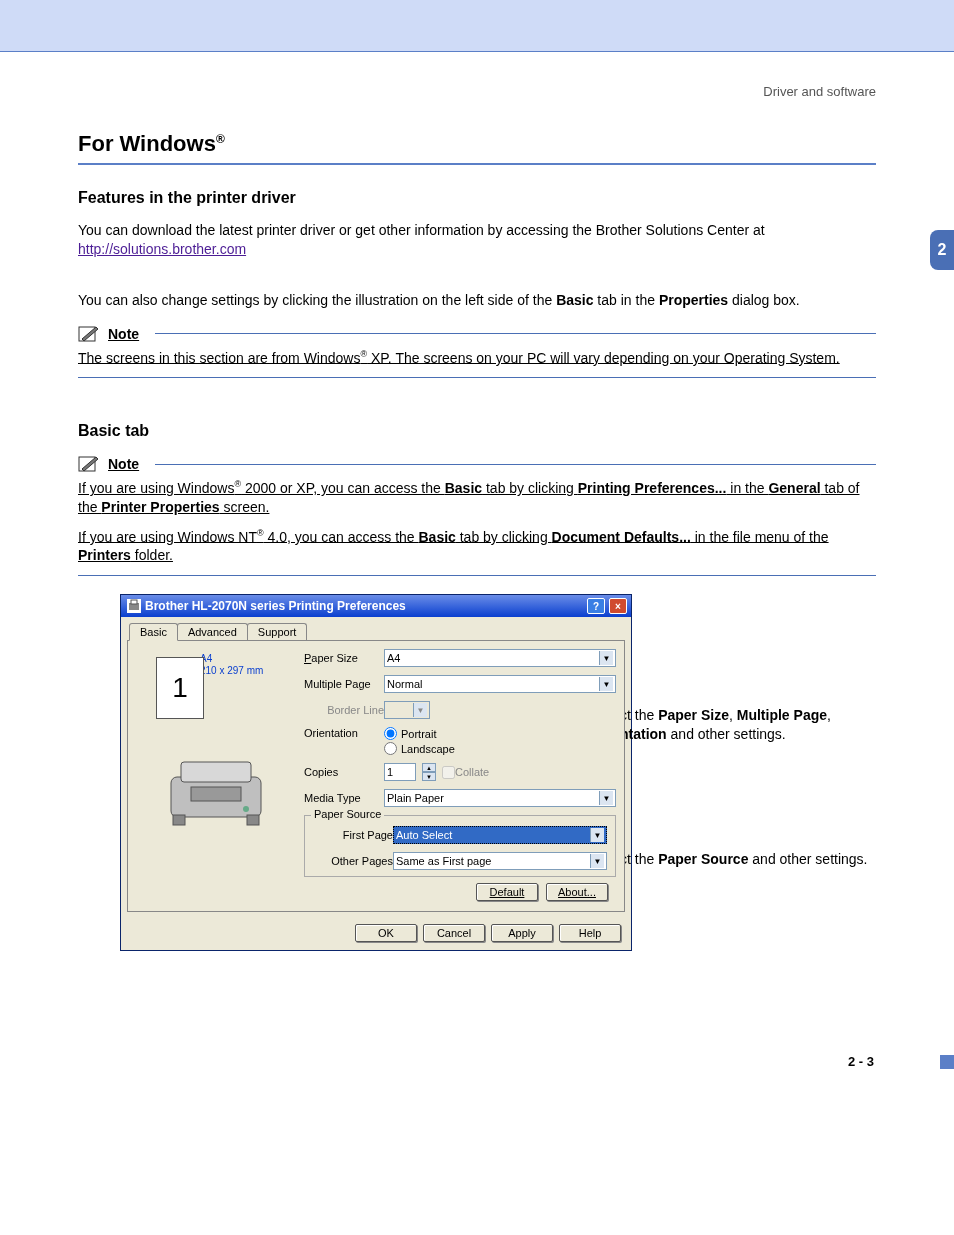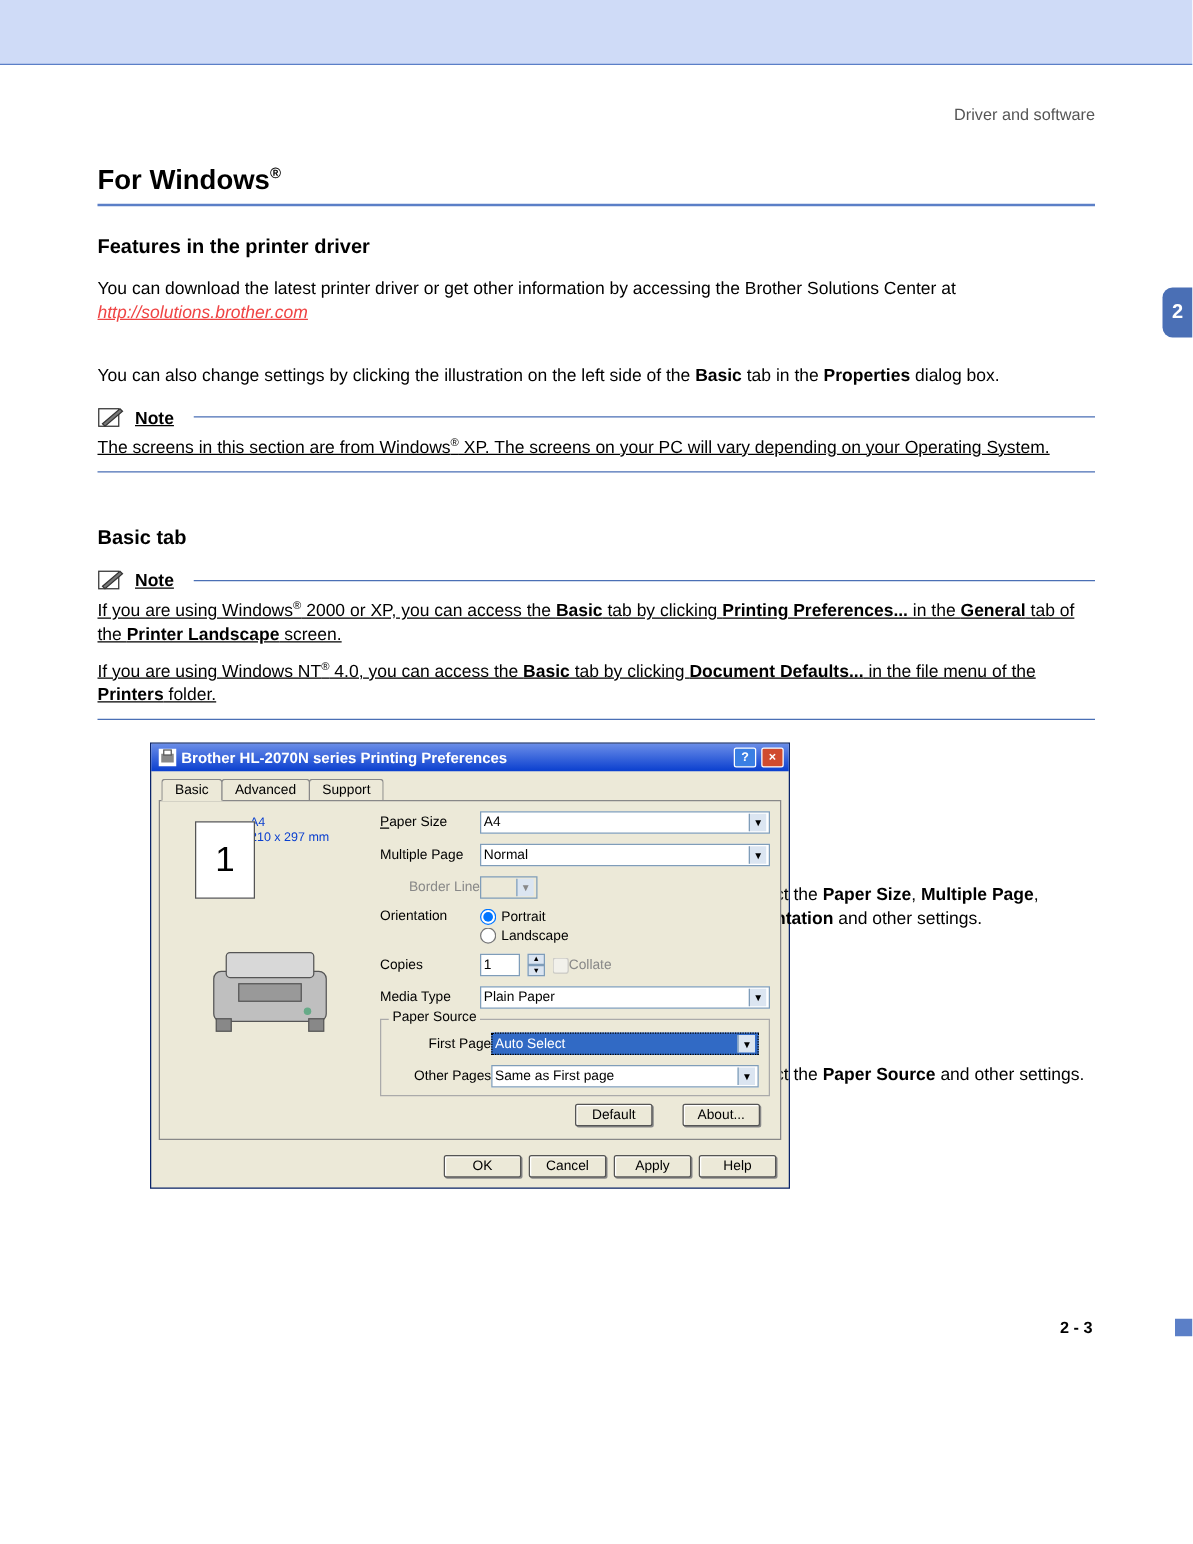--- a/index.html
+++ b/index.html
@@ -38,21 +38,21 @@
   h2 {
     font-size: 16px;
     font-weight: bold;
     margin-bottom: 14px;
   }
   .body-text {
     font-size: 14px;
     line-height: 1.35;
     margin-bottom: 10px;
   }
-  .body-text a { color: #ef4444; text-decoration: underline; font-style: italic; }
+  .body-text a { color: #4c1d95; text-decoration: underline; }
   .note-block { margin-top: 14px; text-decoration: underline; }
   .note-header {
     display: flex;
     align-items: center;
     gap: 6px;
     font-weight: bold;
   }
   .note-line {
     flex: 1;
     height: 1px;
@@ -233,21 +233,21 @@
   .xp-group {
     border: 1px solid #aaa;
     padding: 10px 8px 6px 8px;
     margin-top: 4px;
     position: relative;
   }
   .xp-group-title {
     position:absolute; top:-8px; left:6px; background:#ece9d8; padding:0 3px; font-size:11px;
   }
   .xp-btnrow {
-    display:flex; justify-content:flex-end; gap:24px; padding:6px 8px 2px 8px;
+    display:flex; justify-content:flex-end; gap:8px; padding:6px 8px 2px 8px;text-decoration:underline;
   }
   .xp-outer-btnrow {
     display:flex; justify-content:flex-end; gap:6px; padding:6px 10px 8px 10px;
   }
   .xp-btn {
     min-width: 62px;
     border: 1px solid #555;
     background: #ece9d8;
     padding: 2px 8px;
     font-size: 11px;
@@ -332,21 +332,21 @@
   <div class="note-block">
     <div class="note-header">
       <svg class="note-icon" viewBox="0 0 24 20">
           <rect x="1" y="3" width="16" height="14" fill="none" stroke="#333"></rect>
           <path d="M4 15 L18 3 L20 5 L6 17 Z" fill="#777" stroke="#333"></path>
         </svg>
       <span>Note</span>
       <span class="note-line"></span>
     </div>
     <p class="body-text" style="margin-top:4px">
-      <span>If you are using Windows</span><sup>®</sup><span> 2000 or XP, you can access the </span><b>Basic</b><span> tab by clicking </span><b>Printing Preferences...</b><span> in the </span><b>General</b><span> tab of the </span><b>Printer Landscape</b><span> screen.</span>
+      <span>If you are using Windows</span><sup>®</sup><span> 2000 or XP, you can access the </span><b>Basic</b><span> tab by clicking </span><b>Printing Preferences...</b><span> in the </span><b>General</b><span> tab of the </span><b>Printer Properties</b><span> screen.</span>
     </p>
     <p class="body-text">
       <span>If you are using Windows NT</span><sup>®</sup><span> 4.0, you can access the </span><b>Basic</b><span> tab by clicking </span><b>Document Defaults...</b><span> in the file menu of the </span><b>Printers</b><span> folder.</span>
     </p>
     <div class="note-hr" style="margin-bottom:10px"></div>
   </div>
 
   <div class="screenshot-area">
 
     <div class="xp-dialog">

